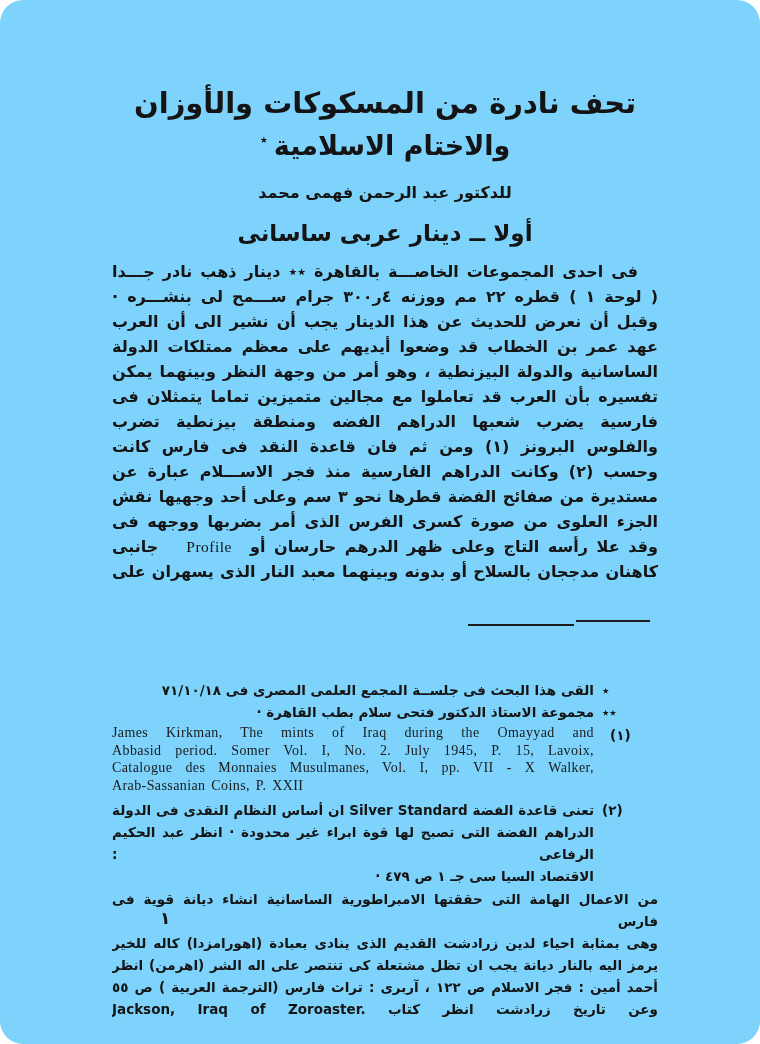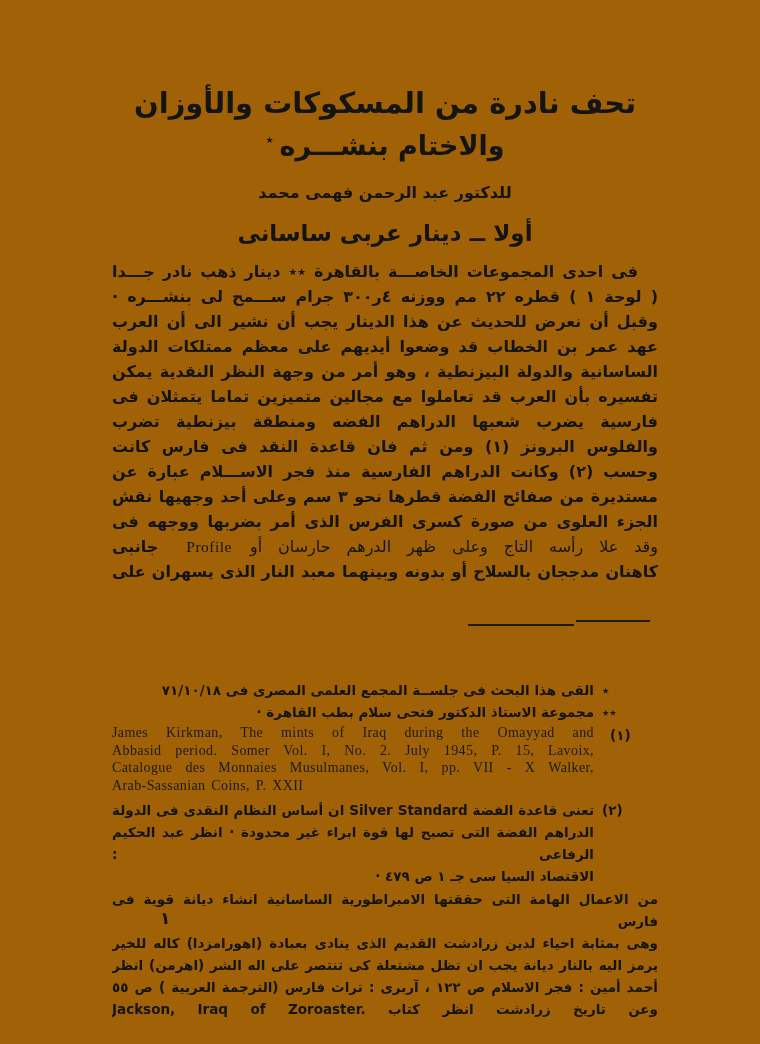--- a/index.html
+++ b/index.html
@@ -1,37 +1,37 @@
 <!DOCTYPE html>
 <html lang="ar"><head>
 <meta charset="utf-8">
 <style>
   html,body { margin:0; padding:0; background:#ffffff; }
   .page {
     position:relative; width:760px; height:1044px;
-    background:#a16207; overflow:hidden;
-    font-family:"DejaVu Sans", sans-serif; color:#141414;
+    background:#7dd3fc; overflow:hidden;
+    font-family:"DejaVu Sans", sans-serif; color:#141414;border-radius:23px;
   }
   .centered { position:absolute; left:112px; width:546px; text-align:center; direction:rtl; }
   .t1 { top:86px; font-size:29px; font-weight:700; letter-spacing:-0.5px; }
   .t2 { top:130px; font-size:27px; font-weight:700; }
   .tstar { font-size:15px; vertical-align:super; margin-right:6px; }
   .byline { top:183px; font-size:16px; font-weight:700; }
   .heading { top:220px; font-size:23px; font-weight:700; }
 
   .body-block { position:absolute; left:112px; top:259px; width:546px; }
   .bline {
     height:25px; line-height:25px; font-size:16px; font-weight:700;
     direction:rtl; text-align:justify; text-align-last:justify; overflow:hidden;
   }
   .bline.indent { padding-right:20px; }
   .profile-line { display:flex; direction:ltr; align-items:baseline; }
   .pf-ar { font-weight:700; direction:rtl; margin-right:28px; }
   .pf-latin { font-family:"Liberation Serif", serif; font-weight:400; font-size:15.5px; margin-right:18px; letter-spacing:0.5px; }
-  .pf-rest { flex:1; direction:rtl; text-align:justify; text-align-last:justify; font-weight:400; }
+  .pf-rest { flex:1; direction:rtl; text-align:justify; text-align-last:justify; font-weight:700; }
 
   .sep-seg { position:absolute; height:2px; background:#1c1c1c; }
   .sep-a { top:620px; right:110px; width:74px; }
   .sep-b { top:624px; right:186px; width:106px; }
 
   .footnotes { position:absolute; left:112px; top:631px; width:546px;margin-top:47px; }
   .fnrow { display:flex; direction:ltr; align-items:flex-start; }
   .fntext { flex:0 0 482px; }
   .fnmark {
     flex:1; padding-left:8px; text-align:left; direction:rtl;
@@ -52,32 +52,32 @@
 
   .pagenum { position:absolute; left:160px; top:908px; font-size:17px; font-weight:700; direction:rtl; }
 </style>
 </head>
 <body>
 
 <div class="page">
 
   <div class="centered t1">تحف نادرة من المسكوكات والأوزان</div>
 
-  <div class="centered t2"><span>والاختام بنشـــره</span><span class="tstar">٭</span></div>
+  <div class="centered t2"><span>والاختام الاسلامية</span><span class="tstar">٭</span></div>
 
   <div class="centered heading">أولا ــ دينار عربى ساسانى</div>
 
   <div class="centered byline">للدكتور عبد الرحمن فهمى محمد</div>
 
   <div class="body-block">
     <div class="bline indent">فى احدى المجموعات الخاصـــة بالقاهرة ٭٭ دينار ذهب نادر جـــدا</div>
     <div class="bline">( لوحة ١ ) قطره ٢٢ مم ووزنه ٤ر٣٠٠ جرام ســـمح لى بنشـــره ·</div>
     <div class="bline">وقبل أن نعرض للحديث عن هذا الدينار يجب أن نشير الى أن العرب منذ</div>
     <div class="bline">عهد عمر بن الخطاب قد وضعوا أيديهم على معظم ممتلكات الدولة الفارسية</div>
-    <div class="bline">الساسانية والدولة البيزنطية ، وهو أمر من وجهة النظر النقدية يمكن</div>
+    <div class="bline">الساسانية والدولة البيزنطية ، وهو أمر من وجهة النظر وبينهما يمكن</div>
     <div class="bline">تفسيره بأن العرب قد تعاملوا مع مجالين متميزين تماما يتمثلان فى منطقة</div>
     <div class="bline">فارسية يضرب شعبها الدراهم الفضه ومنطقة بيزنطية تضرب الدنانيرالذهب</div>
     <div class="bline">والفلوس البرونز (١) ومن ثم فان قاعدة النقد فى فارس كانت الفضـــه</div>
     <div class="bline">وحسب (٢) وكانت الدراهم الفارسية منذ فجر الاســـلام عبارة عن قطعة</div>
     <div class="bline">مستديرة من صفائح الفضة قطرها نحو ٣ سم وعلى أحد وجهيها نقش يمثل</div>
     <div class="bline">الجزء العلوى من صورة كسرى الفرس الذى أمر بضربها ووجهه فى وضع</div>
     <div class="bline profile-line">
       <span class="pf-ar">جانبى</span>
       <span class="pf-latin">Profile</span>
       <span class="pf-rest">وقد علا رأسه التاج وعلى ظهر الدرهم حارسان أو</span>

